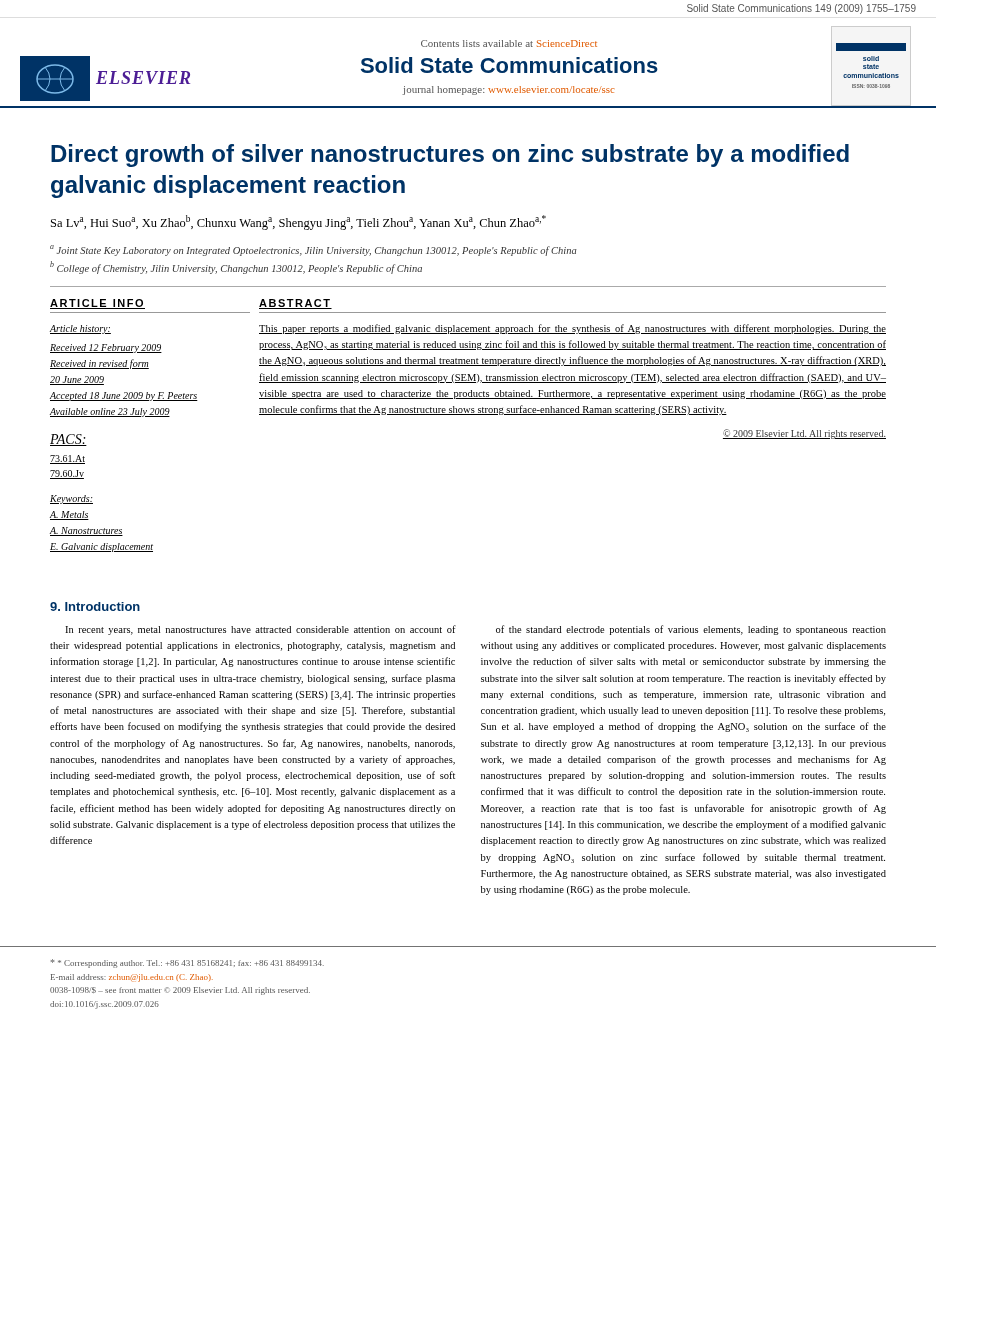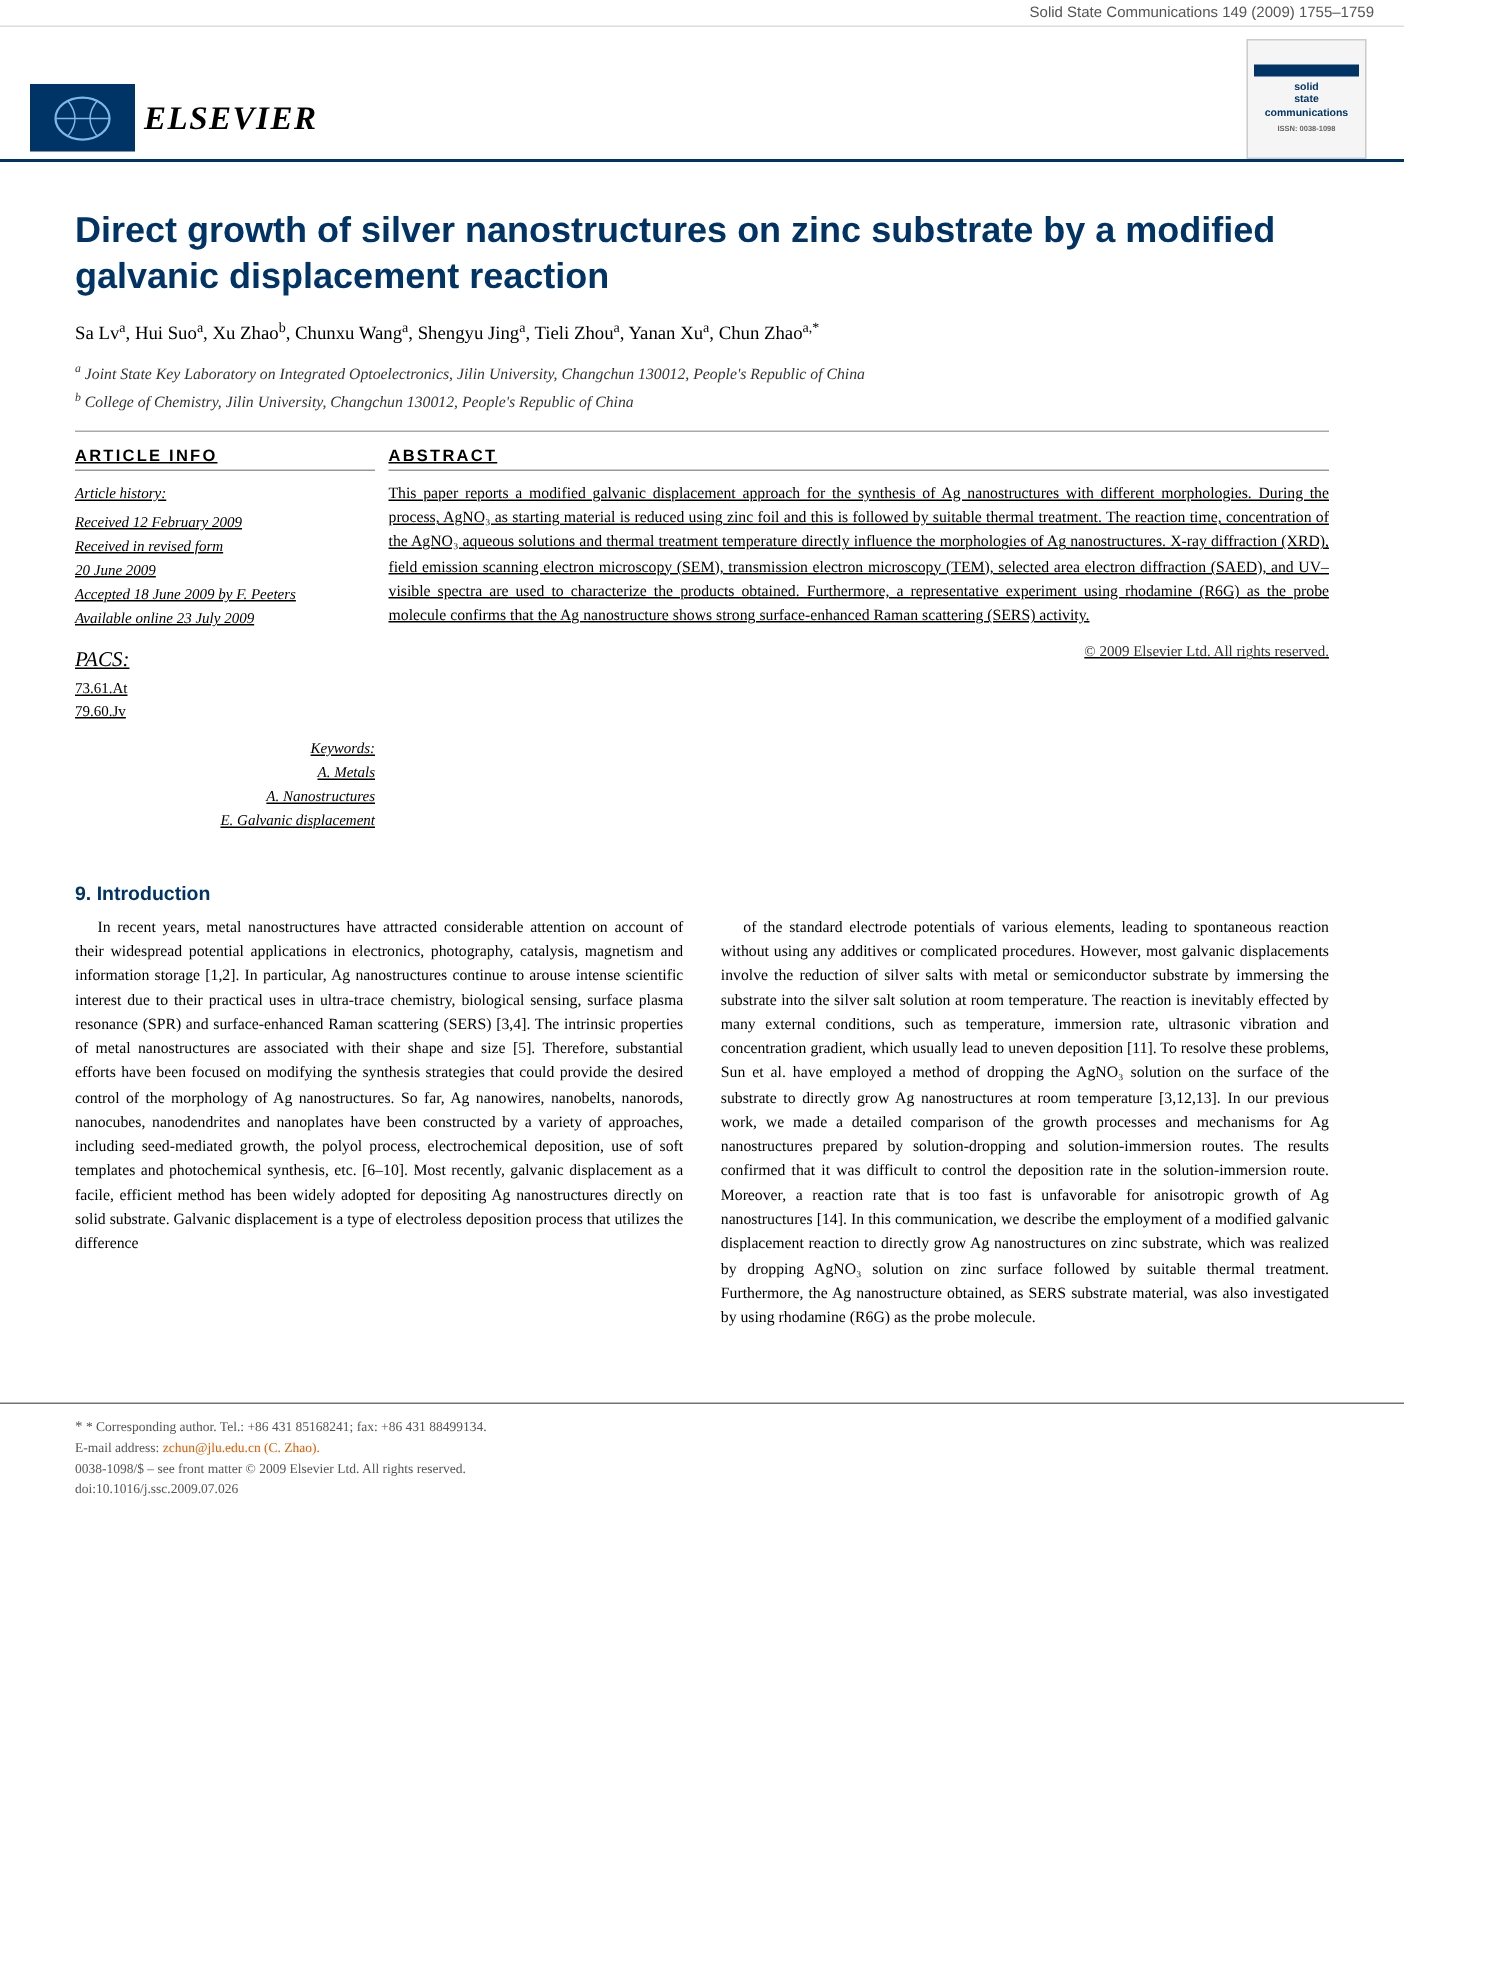--- a/index.html
+++ b/index.html
@@ -49,22 +49,22 @@
       align-items: center;
       justify-content: center;
       color: #fff;
       font-size: 7px;
       font-style: italic;
       font-weight: bold;
       letter-spacing: 1px;
     }
 
     .elsevier-text {
-      font-size: 22px;
-      color: #000000;
+      font-size: 18px;
+      color: #4c1d95;
       font-style: italic;
       font-weight: bold;
       letter-spacing: 1px;
     }
 
     .journal-header-center {
       flex: 1;
       text-align: center;
       padding: 8px 20px;
       display: flex;
@@ -242,22 +242,21 @@
       font-style: italic;
       margin-bottom: 3px;
     }
 
     .pacs-values {
       font-size: 10px;
       line-height: 1.5;
     }
 
     .keywords-section {
-      margin-bottom: 12px;
-      text-align: right;
+      margin-bottom: 24px;
     }
 
     .keywords-title {
       font-size: 10px;
       font-style: italic;
       margin-bottom: 3px;
     }
 
     .keywords-values {
       font-size: 10px;
@@ -362,20 +361,33 @@
             <ellipse cx="30" cy="20" rx="18" ry="14" fill="none" stroke="#7cb9e8" stroke-width="1.5"></ellipse>
             <line x1="12" y1="20" x2="48" y2="20" stroke="#7cb9e8" stroke-width="1"></line>
             <path d="M20 8 Q30 20 20 32" fill="none" stroke="#7cb9e8" stroke-width="1"></path>
             <path d="M40 8 Q30 20 40 32" fill="none" stroke="#7cb9e8" stroke-width="1"></path>
           </svg>
         </div>
         <span class="elsevier-text">ELSEVIER</span>
       </div>
     </div>
 
+    <div class="journal-header-center">
+      <div class="sciencedirect-line">
+        <span>Contents lists available at</span>
+        <span> </span>
+        <a class="sciencedirect-link">ScienceDirect</a>
+      </div>
+      <div class="journal-title-header">Solid State Communications</div>
+      <div class="journal-homepage-line">
+        <span>journal homepage:</span>
+        <span> </span>
+        <a class="journal-homepage-link">www.elsevier.com/locate/ssc</a>
+      </div>
+    </div>
 
     <div class="journal-header-right">
       <div class="journal-badge">
         <div class="badge-blue-bar"></div>
         <div class="journal-badge-title">
           <div>solid</div>
           <div>state</div>
           <div>communications</div>
         </div>
         <div style="font-size:5px; color:#666; margin-top:3px; text-align:center;">ISSN: 0038-1098</div>

